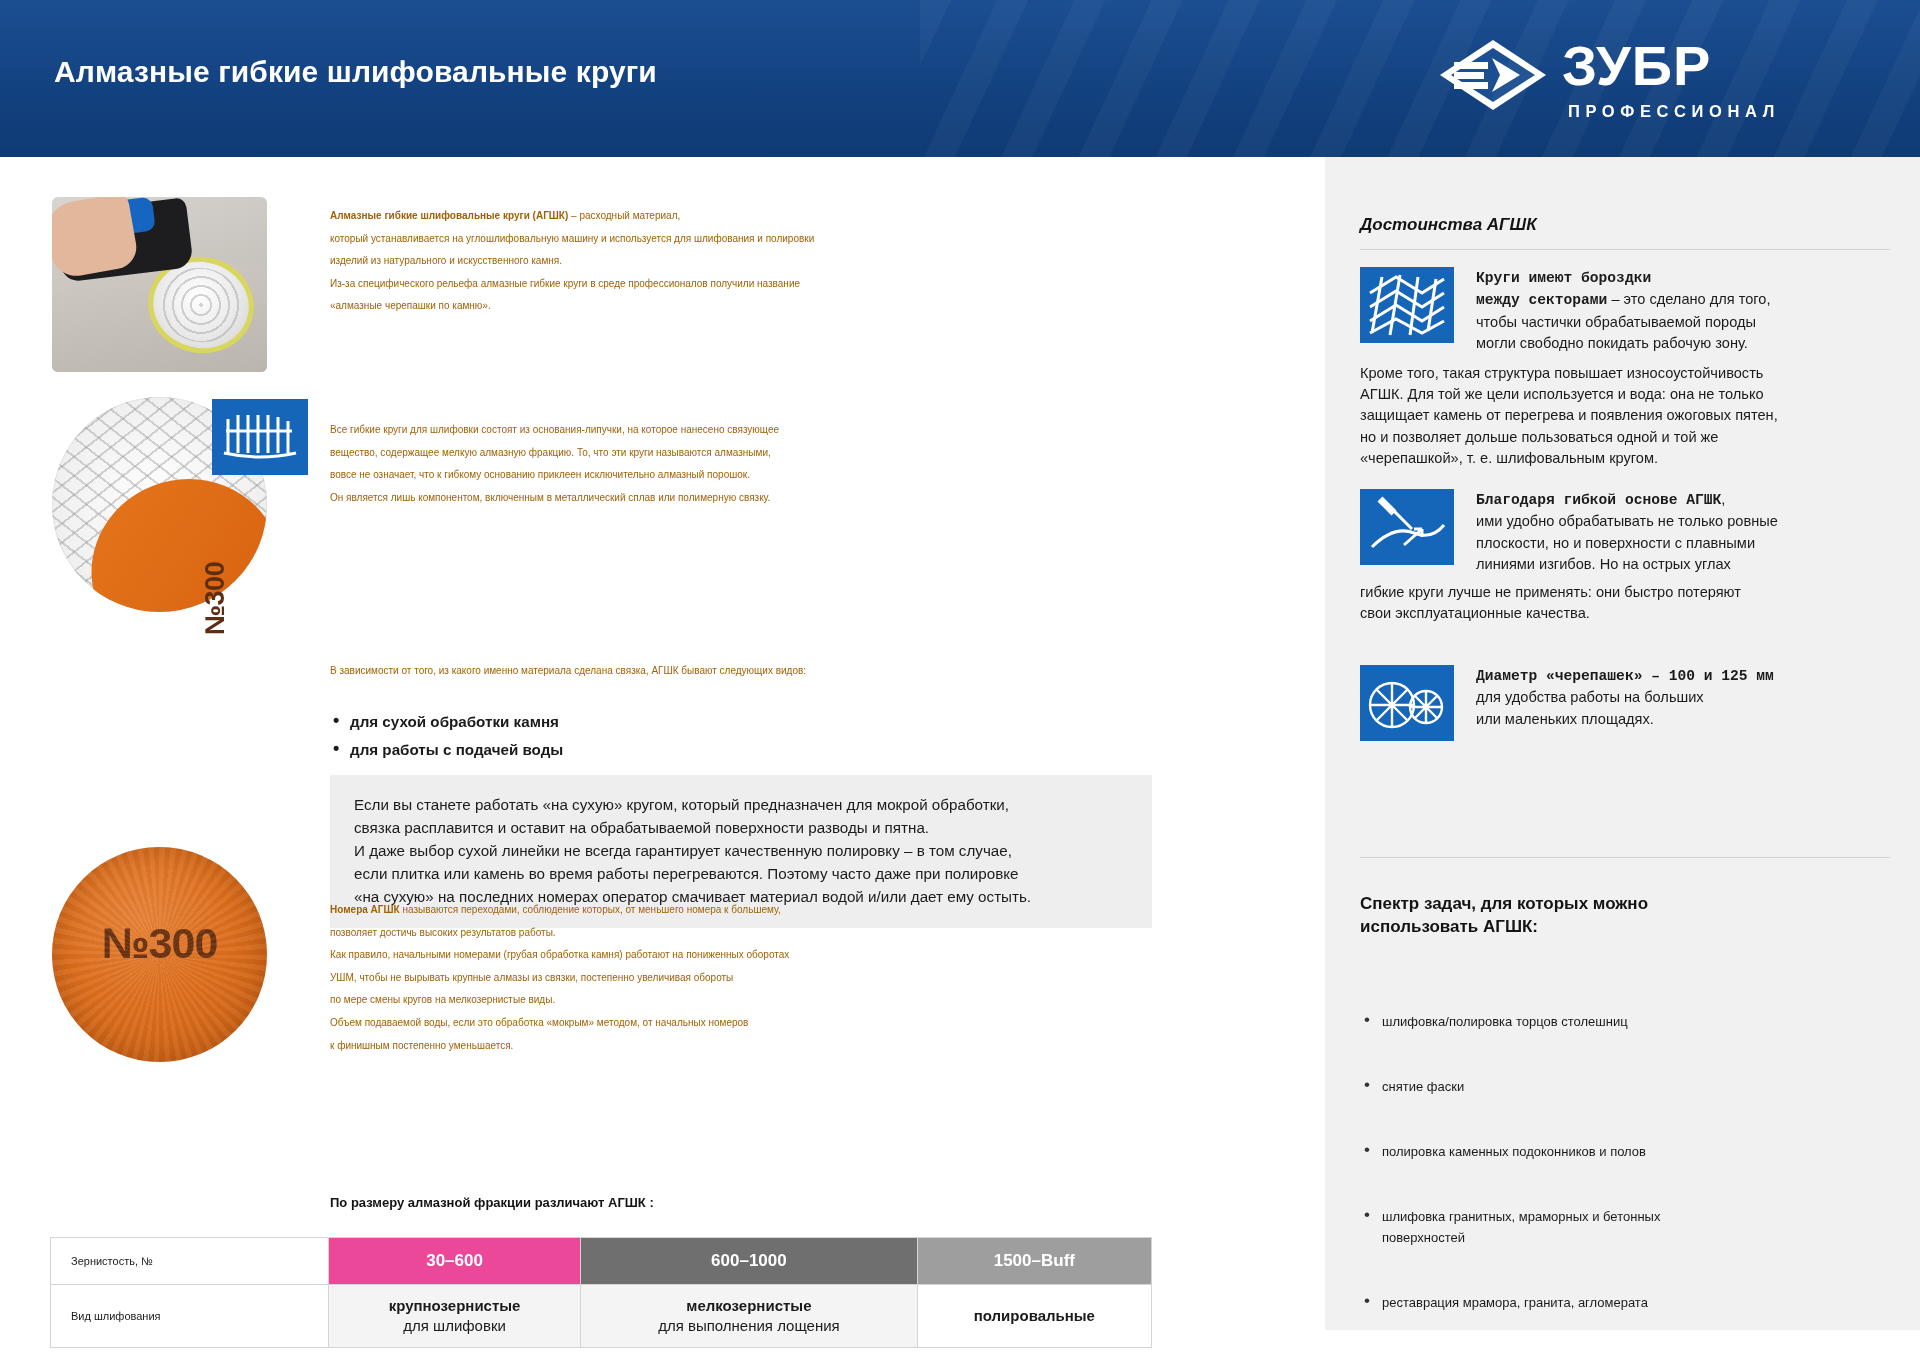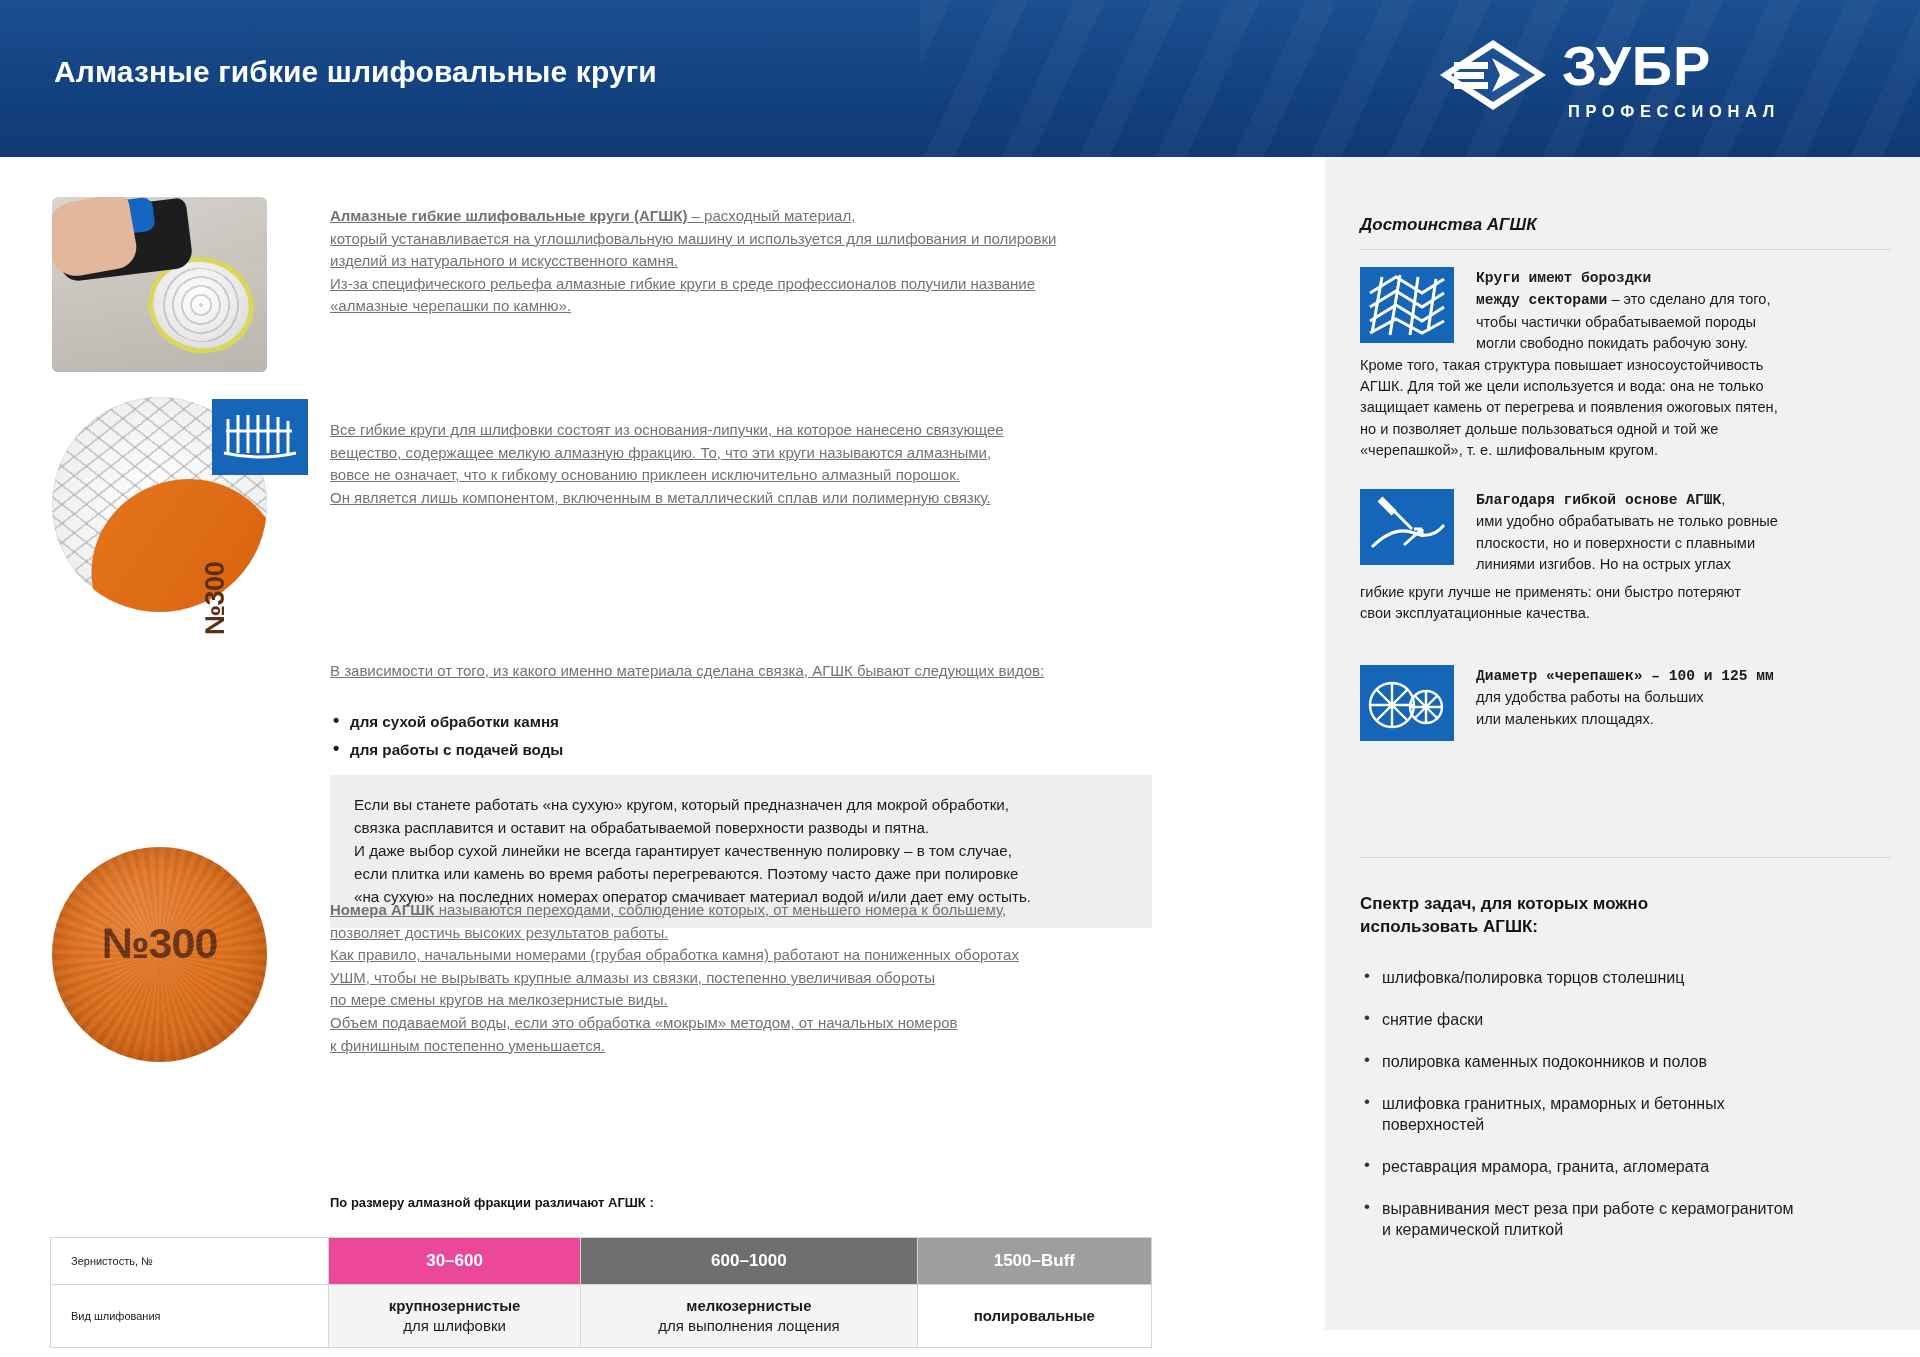--- a/index.html
+++ b/index.html
@@ -119,21 +119,21 @@
   .img-pad-orange::after{
     content:""; position:absolute; inset:0; border-radius:50%;
     background: repeating-conic-gradient(from 0deg, rgba(255,255,255,.05) 0deg 3deg, rgba(0,0,0,.03) 3deg 6deg);
   }
   .img-pad-orange .num {
     position:absolute; left:0; right:0; top:72px; text-align:center;
     font-size: 43px; font-weight: bold; color: #6a3212; letter-spacing: -1px;
   }
 
   
-  .tx { position: absolute; font-size: 15px; line-height: 22.6px; color: #737373; text-decoration: underline; }
+  .tx { position: absolute; font-size: 10px; line-height: 22.6px; color: #a16207; }
   .b { font-weight: bold; }
 
   .note-box {
     position: absolute; left: 330px; top: 618px; width: 822px; padding: 18px 24px 20px 24px;
     background: #efeeee;
   }
   .note-box p { margin: 0; font-size: 15.2px; line-height: 23px; }
 
   .table-title {
     position: absolute; left: 330px; top: 1038px; font-size: 13px; font-weight: bold; color:#141414;
@@ -164,21 +164,21 @@
   .feat { position: absolute; left: 35px; width: 530px; }
   .feat .badge {
     position:absolute; left:0; top:0; width: 94px; height: 76px; background:#1565b8;
   }
   .feat .ftxt { margin-left: 116px; font-size: 14.6px; line-height: 21.4px; }
   .feat .ftxt .b { font-weight: bold; font-family: Liberation Mono, monospace; }
   .feat .cont { font-size: 14.6px; line-height: 21.4px; }
 
   .side-h2 { position:absolute; left:35px; font-size:17px; font-weight:bold; line-height:23px; color:#141414; }
   ul.tasks { position:absolute; left:35px; width:530px; margin:0; padding:0; list-style:none; }
-  ul.tasks li { position:relative; padding-left:22px; margin-bottom: 21px; font-size:16px; line-height:21px; }
+  ul.tasks li { position:relative; padding-left:22px; margin-bottom: 21px; font-size:13px; line-height:21px;margin-top:44px; }
   ul.tasks li::before { content:"•"; position:absolute; left:4px; top:-2px; font-size:17px; color:#333; }
 
   ul.kinds { position:absolute; left:330px; top:556px; margin:0; padding:0; list-style:none; }
   ul.kinds li { position:relative; padding-left:20px; margin-bottom:11px; font-size:15.2px; font-weight:bold; }
   ul.kinds li::before { content:"•"; position:absolute; left:3px; top:-3px; font-size:18px; }
 </style>
 </head>
 <body>
 
 <div class="header">
@@ -311,21 +311,21 @@
           <path d="M22 10 L12 66 M40 8 L30 68 M58 10 L50 68 M76 12 L68 64"></path>
         </g>
       </svg>
     </div>
     <div class="ftxt">
       <span class="b">Круги имеют бороздки</span><br>
       <span class="b">между секторами</span><span> – это сделано для того,</span><br>
       <span>чтобы частички обрабатываемой породы</span><br>
       <span>могли свободно покидать рабочую зону.</span>
     </div>
-    <div class="cont" style="">
+    <div class="cont" style="margin-top:8px;">
       <span>Кроме того, такая структура повышает износоустойчивость</span><br>
       <span>АГШК. Для той же цели используется и вода: она не только</span><br>
       <span>защищает камень от перегрева и появления ожоговых пятен,</span><br>
       <span>но и позволяет дольше пользоваться одной и той же</span><br>
       <span>«черепашкой», т. е. шлифовальным кругом.</span>
     </div>
   </div>
 
   <div class="feat" style="top:332px;">
     <div class="badge">

